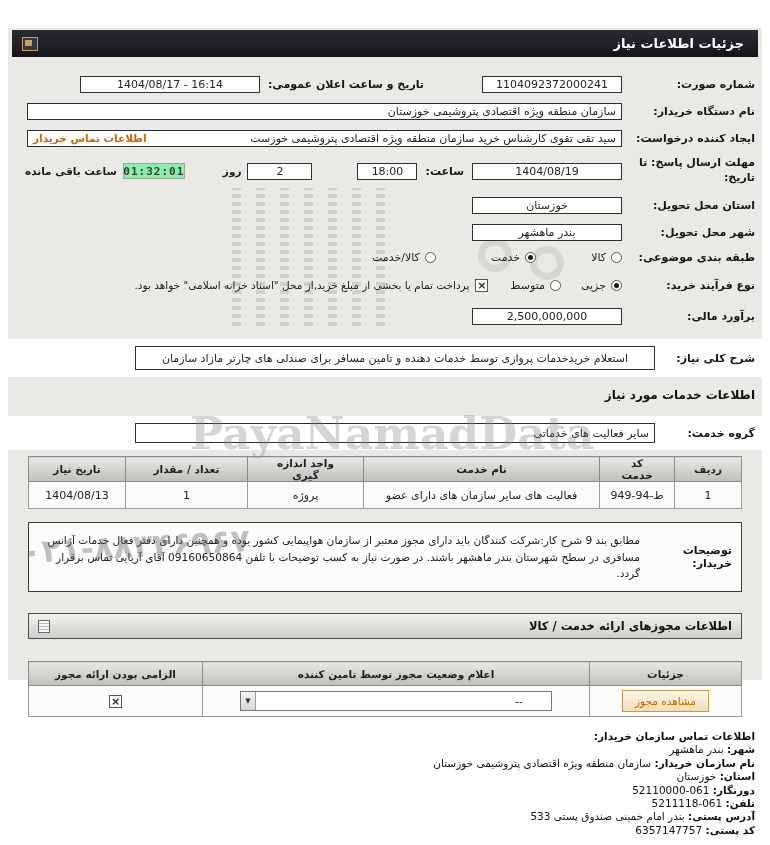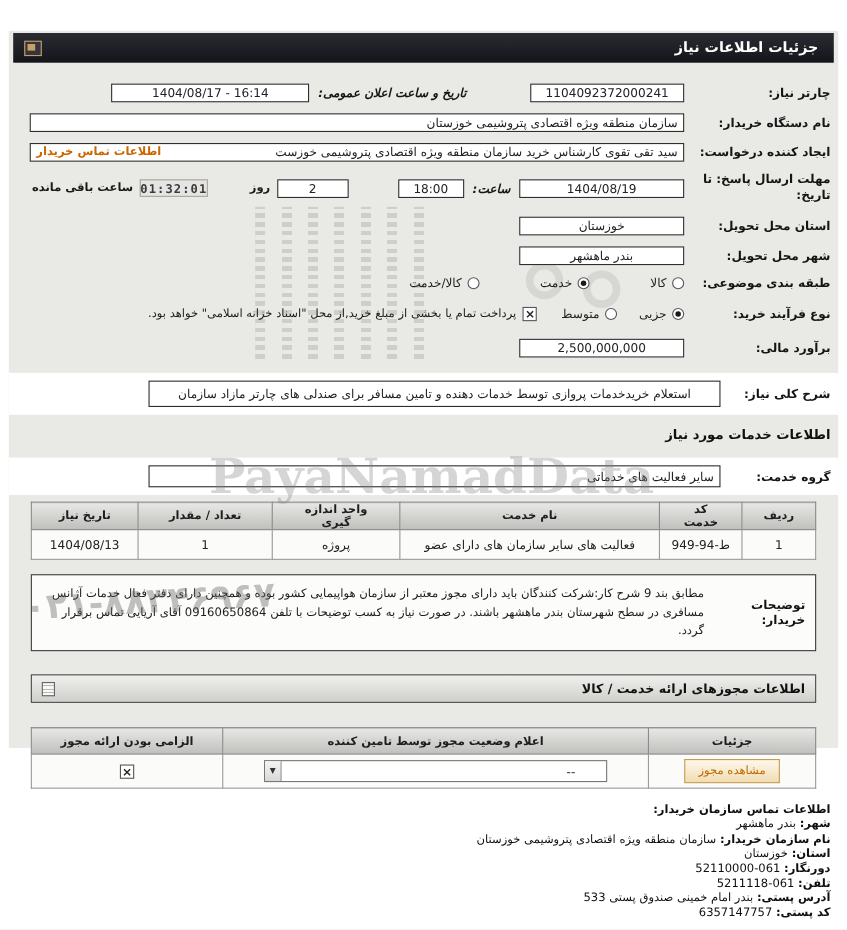--- a/index.html
+++ b/index.html
@@ -16,35 +16,35 @@
   .win-icon { width:16px; height:14px; border:1px solid #c9a063; background:#35353d; position:relative; flex:none; }
   .win-icon::after { content:""; position:absolute; top:2px; left:2px; width:7px; height:6px; background:#c9a063; }
 
   
   .content { position:absolute; top:75px; right:15px; left:15px; z-index:3; }
   .row { display:flex; align-items:center; height:18px; margin-bottom:9px; font-size:11px; color:#1a1a1a; }
   .row.h30 { height:30px; margin-bottom:10px; }
   .row.slim { height:14px; margin-bottom:13px; }
   .row.slim2 { height:16px; margin-bottom:14px; }
   .lbl { width:133px; flex:none; font-weight:bold; font-size:11px; color:#151515; }
-  .lbl.auto { width:auto;font-style:italic; }
+  .lbl.auto { width:auto; }
   .lbl.w100 { width:100px; }
   .lbl.wrap { line-height:1.35; }
   .box { background:#fff; border:1px solid #2e2e2e; height:17px; display:flex; align-items:center;
          justify-content:center; font-size:11px; color:#222; padding:0 5px; }
   .box.between { justify-content:space-between; }
   .ltr { direction:ltr; }
   .w140{width:140px}.w150{width:150px}.w180{width:180px}.w60{width:60px}.w65{width:65px}
   .wide{width:595px; justify-content:flex-start;}
   .mr6{margin-right:6px}.mr8{margin-right:8px}.ml8{margin-left:8px}.mr20{margin-right:20px}
   .mr22{margin-right:22px}.mr38{margin-right:38px}.mr45{margin-right:45px}
   .mr55{margin-right:55px}.mr58{margin-right:58px}
   .link { color:#cc6600; font-size:10.5px; cursor:pointer; text-decoration:none; font-weight:bold; }
   .unit { font-size:10.5px; font-weight:bold; }
-  .timer { width:62px; height:16px; background:#e5e5e5; border:1px solid #a9a394;
+  .timer { width:62px; height:16px; background:#86efac; border:1px solid #a9a394;
            font-family:"DejaVu Sans Mono", monospace; font-size:11px; font-weight:bold;
            color:#3c3c34; display:flex; align-items:center; justify-content:center; letter-spacing:1px; }
   .opt { display:flex; align-items:center; gap:5px; }
   .opt-label { font-size:11px; color:#1f1f1f; }
   .radio { width:11px; height:11px; border:1px solid #555; border-radius:50%; background:#fff; position:relative; flex:none; }
   .radio.on::after { content:""; position:absolute; inset:2px; background:#1a1a1a; border-radius:50%; }
   .checkbox { width:13px; height:13px; border:1px solid #555; background:#fff; display:inline-flex;
               align-items:center; justify-content:center; font-size:11px; font-weight:bold; color:#222;
               line-height:1; flex:none; vertical-align:middle; }
   .note { font-size:10.5px; color:#1c1c1c; margin-right:6px; }
@@ -120,21 +120,21 @@
   <div class="wm-ring r2"></div>
 
   <div class="titlebar">
     <span class="title">جزئیات اطلاعات نیاز</span>
     <span class="win-icon"></span>
   </div>
 
   <div class="content">
 
     <div class="row">
-      <span class="lbl">چارتر نیاز:</span>
+      <span class="lbl">شماره صورت:</span>
       <div class="box w140 ltr">1104092372000241</div>
       <span class="lbl auto mr58">تاریخ و ساعت اعلان عمومی:</span>
       <div class="box w180 ltr mr8">1404/08/17 - 16:14</div>
     </div>
 
     <div class="row">
       <span class="lbl">نام دستگاه خریدار:</span>
       <div class="box wide">سازمان منطقه ویژه اقتصادی پتروشیمی خوزستان</div>
     </div>
 

